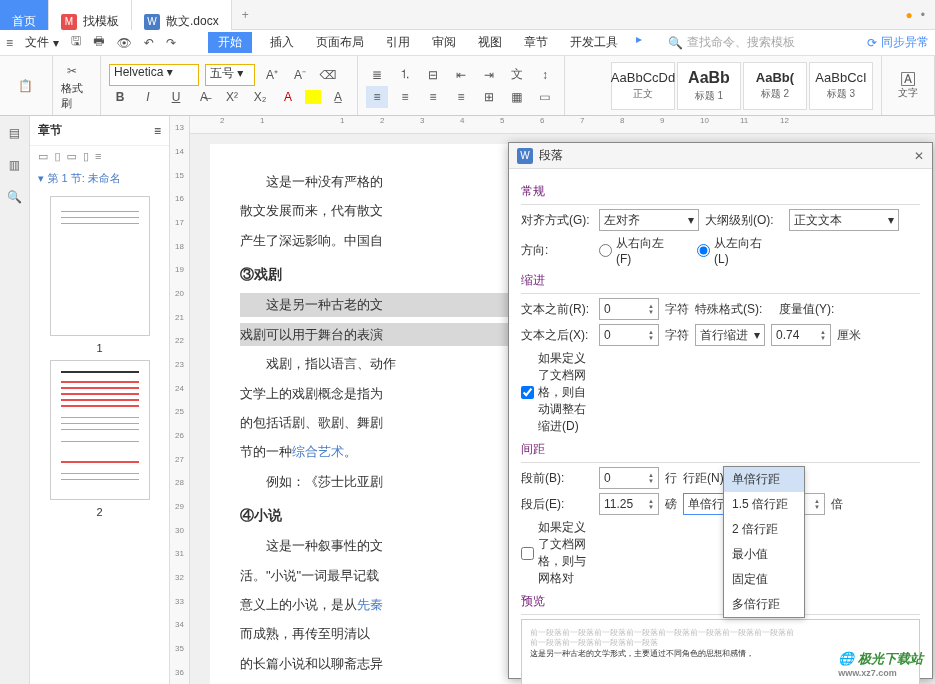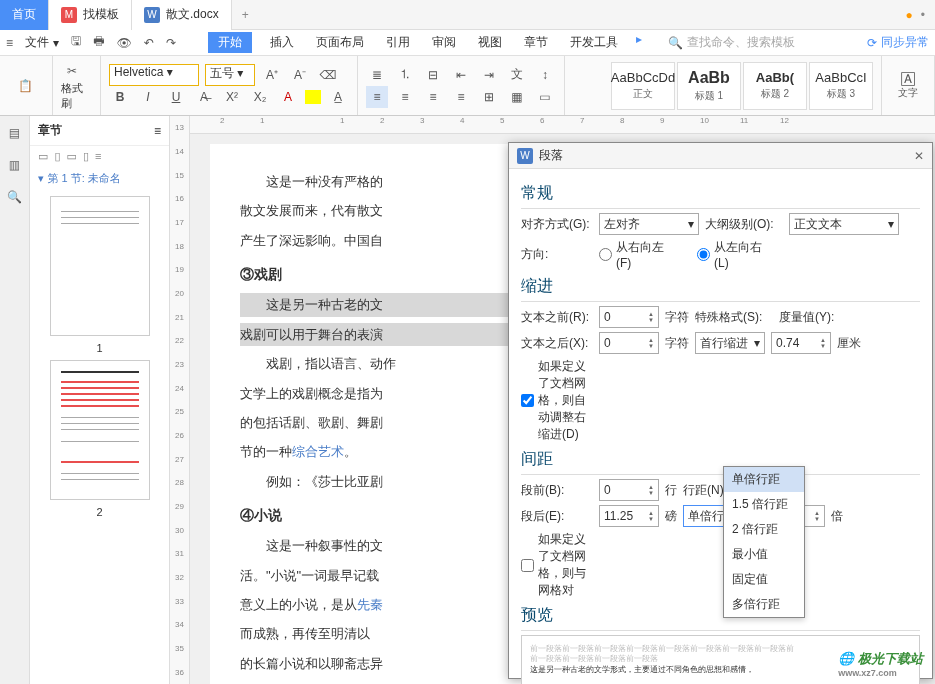--- a/index.html
+++ b/index.html
@@ -1,18 +1,18 @@
 <!DOCTYPE html>
 <html><head>
 <meta charset="utf-8">
 <style>
 * { margin: 0; padding: 0; box-sizing: border-box; font-family: "Microsoft YaHei", Arial, sans-serif; }
 body { background: #fff; font-size: 12px; color: #333; width: 935px; height: 684px; overflow: hidden; position: relative; }
 .titlebar { height: 30px; background: #f5f5f5; display: flex; align-items: center; border-bottom: 1px solid #ddd; }
-.tab { padding: 0 12px; height: 30px; display: flex; align-items: center; gap: 6px; border-right: 1px solid #ddd; cursor: pointer; }
+.tab { padding: 0 12px; height: 30px; display: flex; align-items: flex-end; gap: 6px; border-right: 1px solid #ddd; cursor: pointer; }
 .tab.active { background: #4a8ff7; color: #fff; }
 .tab.template { background: #fff; }
 .tab.doc { background: #fff; }
 .tab-icon-m { width: 16px; height: 16px; background: #e94e4e; color: #fff; display: flex; align-items: center; justify-content: center; font-size: 10px; border-radius: 2px; }
 .tab-icon-w { width: 16px; height: 16px; background: #4a7dc7; color: #fff; display: flex; align-items: center; justify-content: center; font-size: 10px; border-radius: 2px; }
 .tab-plus { padding: 0 10px; color: #888; }
 .tab-status { margin-left: auto; display: flex; gap: 8px; padding: 0 10px; align-items: center; color: #f90; }
 .menubar { height: 26px; display: flex; align-items: center; padding: 0 6px; gap: 12px; border-bottom: 1px solid #e0e0e0; }
 .menubar .mb-icon { color: #555; cursor: pointer; }
 .menubar .file-menu { display: flex; align-items: center; gap: 4px; cursor: pointer; }
@@ -53,21 +53,21 @@
 .page h4 { font-size: 14px; margin-top: 10px; }
 .page p { margin-top: 6px; text-indent: 2em; }
 .page a { color: #4a7dc7; }
 .dialog { position: absolute; left: 508px; top: 142px; width: 425px; height: 537px; background: #fff; border: 1px solid #888; box-shadow: 0 2px 10px rgba(0,0,0,0.3); z-index: 100; }
 .dlg-title { height: 26px; background: #f5f5f5; display: flex; align-items: center; padding: 0 8px; gap: 6px; border-bottom: 1px solid #ddd; }
 .dlg-close { margin-left: auto; cursor: pointer; color: #666; }
 .dlg-tabs { height: 28px; display: flex; border-bottom: 1px solid #ccc; padding-left: 6px; }
 .dlg-tab { padding: 4px 12px; border: 1px solid #ccc; border-bottom: none; margin-top: 4px; background: #f5f5f5; cursor: pointer; font-size: 12px; }
 .dlg-tab.active { background: #fff; border-bottom: 1px solid #fff; margin-bottom: -1px; }
 .dlg-body { padding: 8px 12px; font-size: 12px; }
-.dlg-section-label { font-size: 16px; color: #0c4a6e; margin: 6px 0 4px; }
+.dlg-section-label { font-size: 12px; color: #701a75; margin: 6px 0 4px; }
 .dlg-row { display: flex; align-items: center; gap: 6px; margin: 4px 0; }
 .dlg-row label { width: 72px; }
 .dlg-select { height: 22px; border: 1px solid #aaa; background: #fff; width: 100px; font-size: 12px; padding: 0 4px; display: flex; align-items: center; justify-content: space-between; cursor: pointer; }
 .dlg-select.small { width: 70px; }
 .dlg-spin { height: 22px; width: 60px; border: 1px solid #aaa; font-size: 12px; padding: 0 4px; display: flex; align-items: center; justify-content: space-between; background: #fff; }
 .dlg-spin .spin-btns { display: flex; flex-direction: column; font-size: 6px; line-height: 6px; color: #666; }
 .dlg-radio { display: flex; align-items: center; gap: 4px; cursor: pointer; }
 .dlg-radio input { margin: 0; }
 .dlg-check { display: flex; align-items: center; gap: 4px; cursor: pointer; }
 .dlg-preview { height: 70px; border: 1px solid #ccc; margin: 4px 0; background: #fff; padding: 8px; font-size: 8px; color: #bbb; line-height: 1.3; overflow: hidden; }

